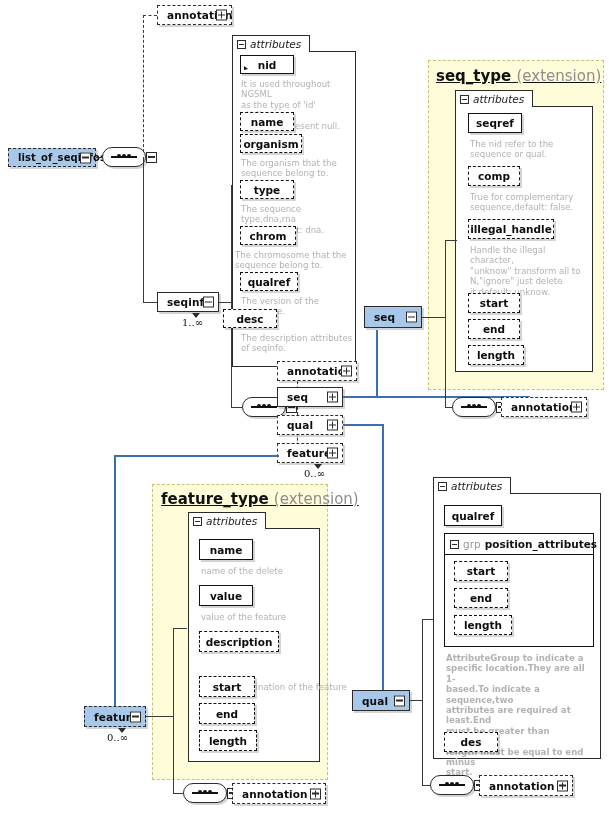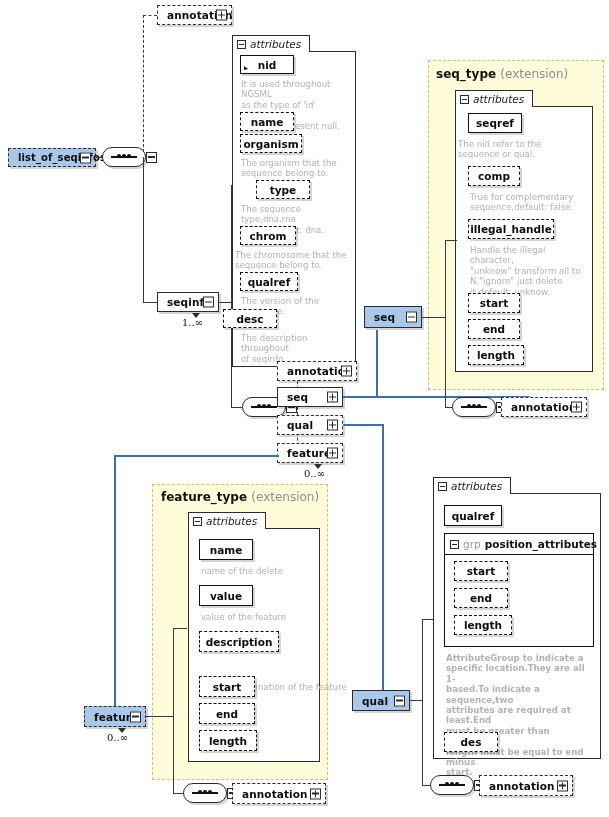--- a/index.html
+++ b/index.html
@@ -101,21 +101,21 @@
   }
   .attrbox.opt{border:1.5px dashed #111;}
 
   
   .desc{position:absolute;font-size:8.6px;line-height:10.4px;color:#b2b2b2;
         white-space:pre-line;letter-spacing:0px;}
 
   
   .ext{position:absolute;box-sizing:border-box;background:#fffdd9;
        border:1.6px dashed #c9c07a;}
-  .exttitle{position:absolute;font-size:12px;font-weight:bold;color:#111;white-space:nowrap;}
+  .exttitle{position:absolute;font-size:15px;font-weight:bold;color:#111;white-space:nowrap;text-decoration:underline;}
   .exttitle em{font-style:normal;font-weight:normal;color:#8d8d8d;}
 
   
   .grpbox{position:absolute;box-sizing:border-box;background:#fff;border:1.5px solid #111;}
   .grphdr{position:absolute;display:flex;align-items:center;
           font-size:10.5px;font-weight:bold;color:#111;white-space:nowrap;}
   .grphdr .mini{width:9px;height:9px;box-sizing:border-box;border:1.1px solid #2b2b2b;
     background:#fff;margin-right:4px;position:relative;flex:none;}
   .grphdr .mini::before{content:"";position:absolute;left:1.2px;top:3.3px;
     width:4.6px;height:1.1px;background:#2b2b2b;}
@@ -189,41 +189,41 @@
 <div class="attrbox opt" style="left:240px;top:112px;width:54px;height:19px;">
   <span>name</span>
 </div>
 
 <div class="attrbox opt" style="left:240px;top:134px;width:62px;height:19px;">
   <span>organism</span>
 </div>
 <div class="desc" style="left:241px;top:158px;width:112px;">The organism that the
 sequence belong to.</div>
 
-<div class="attrbox opt" style="left:256px;top:180px;width:54px;height:19px;">
+<div class="attrbox opt" style="left:240px;top:180px;width:54px;height:19px;">
   <span>type</span>
 </div>
 <div class="desc" style="left:241px;top:204px;width:112px;">The sequence type,dna,rna
 or pro,default: dna.</div>
 
 <div class="attrbox opt" style="left:240px;top:226px;width:56px;height:19px;">
   <span>chrom</span>
 </div>
 <div class="desc" style="left:235px;top:250px;width:112px;">The chromosome that the
 sequence belong to.</div>
 
 <div class="attrbox opt" style="left:240px;top:272px;width:58px;height:19px;">
   <span>qualref</span>
 </div>
 <div class="desc" style="left:241px;top:296px;width:116px;">The version of the sequence.</div>
 
 <div class="attrbox opt" style="left:223px;top:309px;width:54px;height:19px;">
   <span>desc</span>
 </div>
-<div class="desc" style="left:241px;top:333px;width:112px;">The description throughout
+<div class="desc" style="left:241px;top:333px;width:112px;">The description attributes
 of seqinfo.</div>
 
 <div class="seqsym" style="left:242px;top:397px;">
   <div class="body"></div>
     <div class="bar"></div>
   <div class="dot" style="left:15px;"></div>
     <div class="dot" style="left:20px;"></div>
     <div class="dot" style="left:25px;"></div>
 </div>
 <div class="boxbtn" style="left:286px;top:401.5px;right:auto;transform:none;">
@@ -286,21 +286,21 @@
 <div class="attrtab" style="left:455px;top:90px;">
   <span class="mini"></span>
   <span class="t">attributes</span>
 </div>
 <div class="attrpanel" style="left:455px;top:106px;width:138px;height:266px;"></div>
 <div class="taberase" style="left:457px;top:105px;width:67px;"></div>
 
 <div class="attrbox" style="left:468px;top:113px;width:54px;height:20px;">
   <span>seqref</span>
 </div>
-<div class="desc" style="left:458px;top:139px;width:118px;">The nid refer to the
+<div class="desc" style="left:470px;top:139px;width:118px;">The nid refer to the
 sequence or qual.</div>
 
 <div class="attrbox opt" style="left:468px;top:166px;width:52px;height:20px;">
   <span>comp</span>
 </div>
 <div class="desc" style="left:470px;top:192px;width:118px;">True for complementary
 sequence,default: false.</div>
 
 <div class="attrbox opt" style="left:468px;top:219px;width:86px;height:20px;">
   <span>illegal_handle</span>

